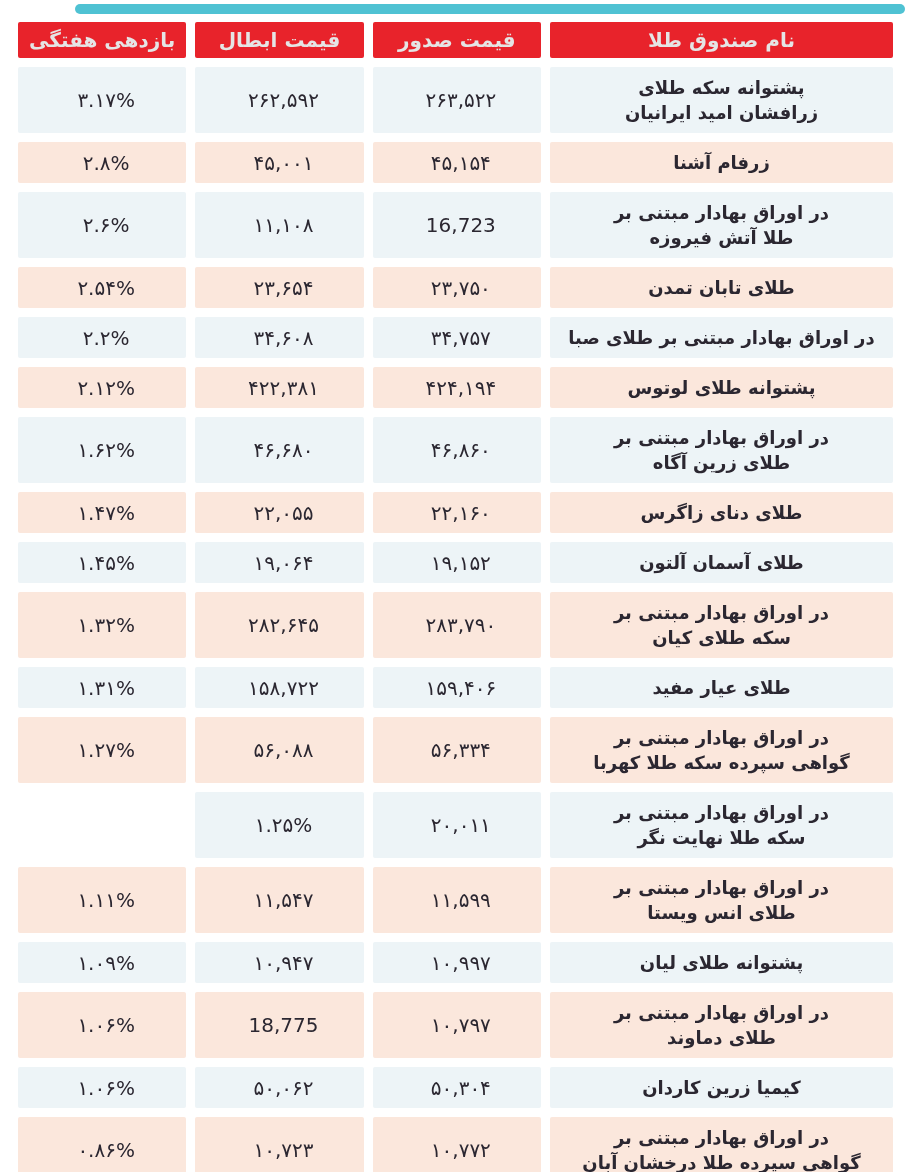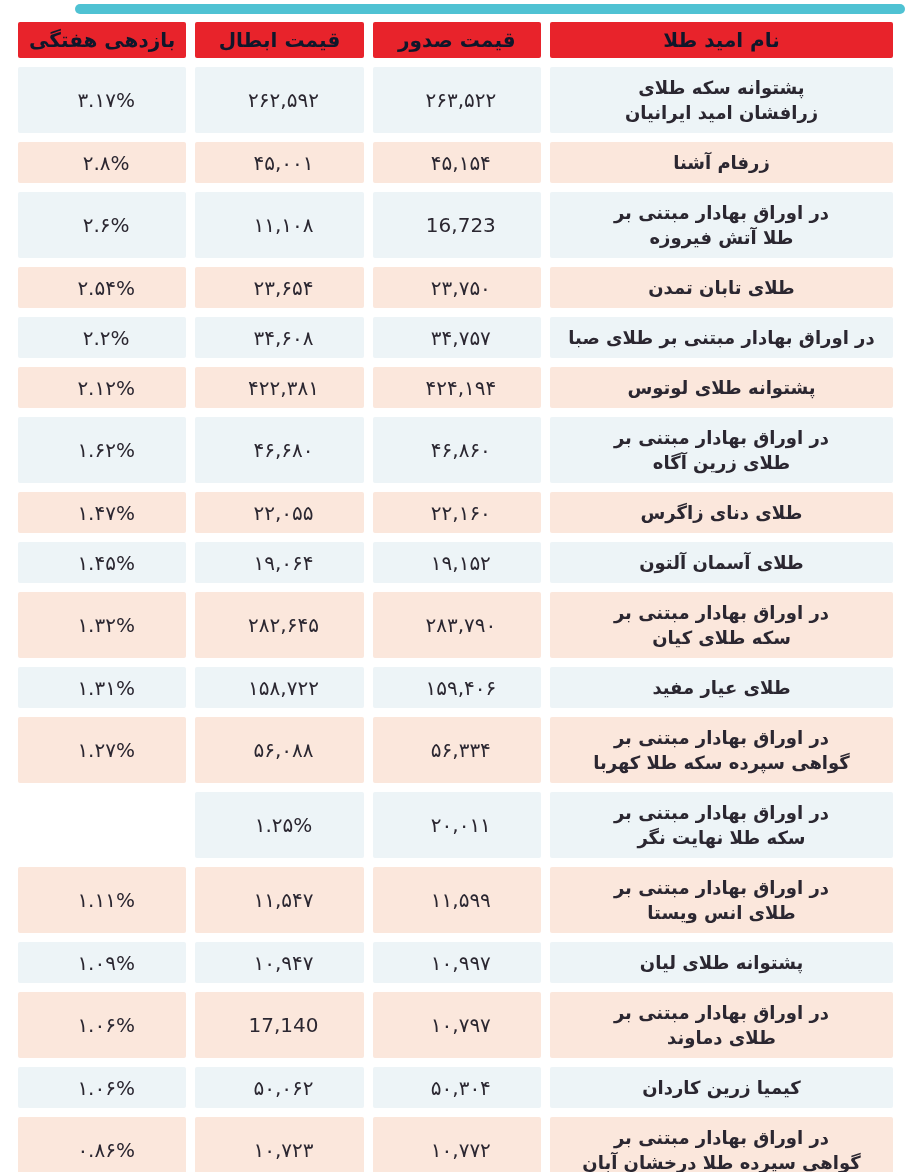--- a/index.html
+++ b/index.html
@@ -43,21 +43,21 @@
     align-items: center;
     justify-content: center;
     text-align: center;
     border-radius: 2px;
     min-height: 37px;
   }
   .row.tall .cell { min-height: 62px; }
 
   .row.header .cell {
     background: #E8232B;
-    color: #0f172a;
+    color: #e5e5e5;
     font-weight: 700;
     font-size: 20px;
     min-height: 36px;
   }
   .row.blue .cell { background: #EDF4F7; }
   .row.pink .cell { background: #FBE7DC; }
 
   .name-cell {
     font-weight: 700;
     font-size: 18px;
@@ -74,21 +74,21 @@
 </style>
 </head>
 <body>
 
 <div class="page">
 
   <div class="top-band"></div>
 
   <div class="table">
     <div class="row header">
-      <div class="cell">نام امید طلا</div>
+      <div class="cell">نام صندوق طلا</div>
       <div class="cell">قیمت صدور</div>
       <div class="cell">قیمت ابطال</div>
       <div class="cell">بازدهی هفتگی</div>
     </div>
     <div class="rows" id="rows-container">
         <div class="row blue tall">
           <div class="cell name-cell">پشتوانه سکه طلای
 زرافشان امید ایرانیان</div>
           <div class="cell num-cell">۲۶۳,۵۲۲</div>
           <div class="cell num-cell">۲۶۲,۵۹۲</div>
@@ -180,21 +180,21 @@
         <div class="row blue">
           <div class="cell name-cell">پشتوانه طلای لیان</div>
           <div class="cell num-cell">۱۰,۹۹۷</div>
           <div class="cell num-cell">۱۰,۹۴۷</div>
           <div class="cell num-cell">۱.۰۹%</div>
         </div>
         <div class="row pink tall">
           <div class="cell name-cell">در اوراق بهادار مبتنی بر
 طلای دماوند</div>
           <div class="cell num-cell">۱۰,۷۹۷</div>
-          <div class="cell num-cell">17,140</div>
+          <div class="cell num-cell">18,775</div>
           <div class="cell num-cell">۱.۰۶%</div>
         </div>
         <div class="row blue">
           <div class="cell name-cell">کیمیا زرین کاردان</div>
           <div class="cell num-cell">۵۰,۳۰۴</div>
           <div class="cell num-cell">۵۰,۰۶۲</div>
           <div class="cell num-cell">۱.۰۶%</div>
         </div>
         <div class="row pink tall">
           <div class="cell name-cell">در اوراق بهادار مبتنی بر

